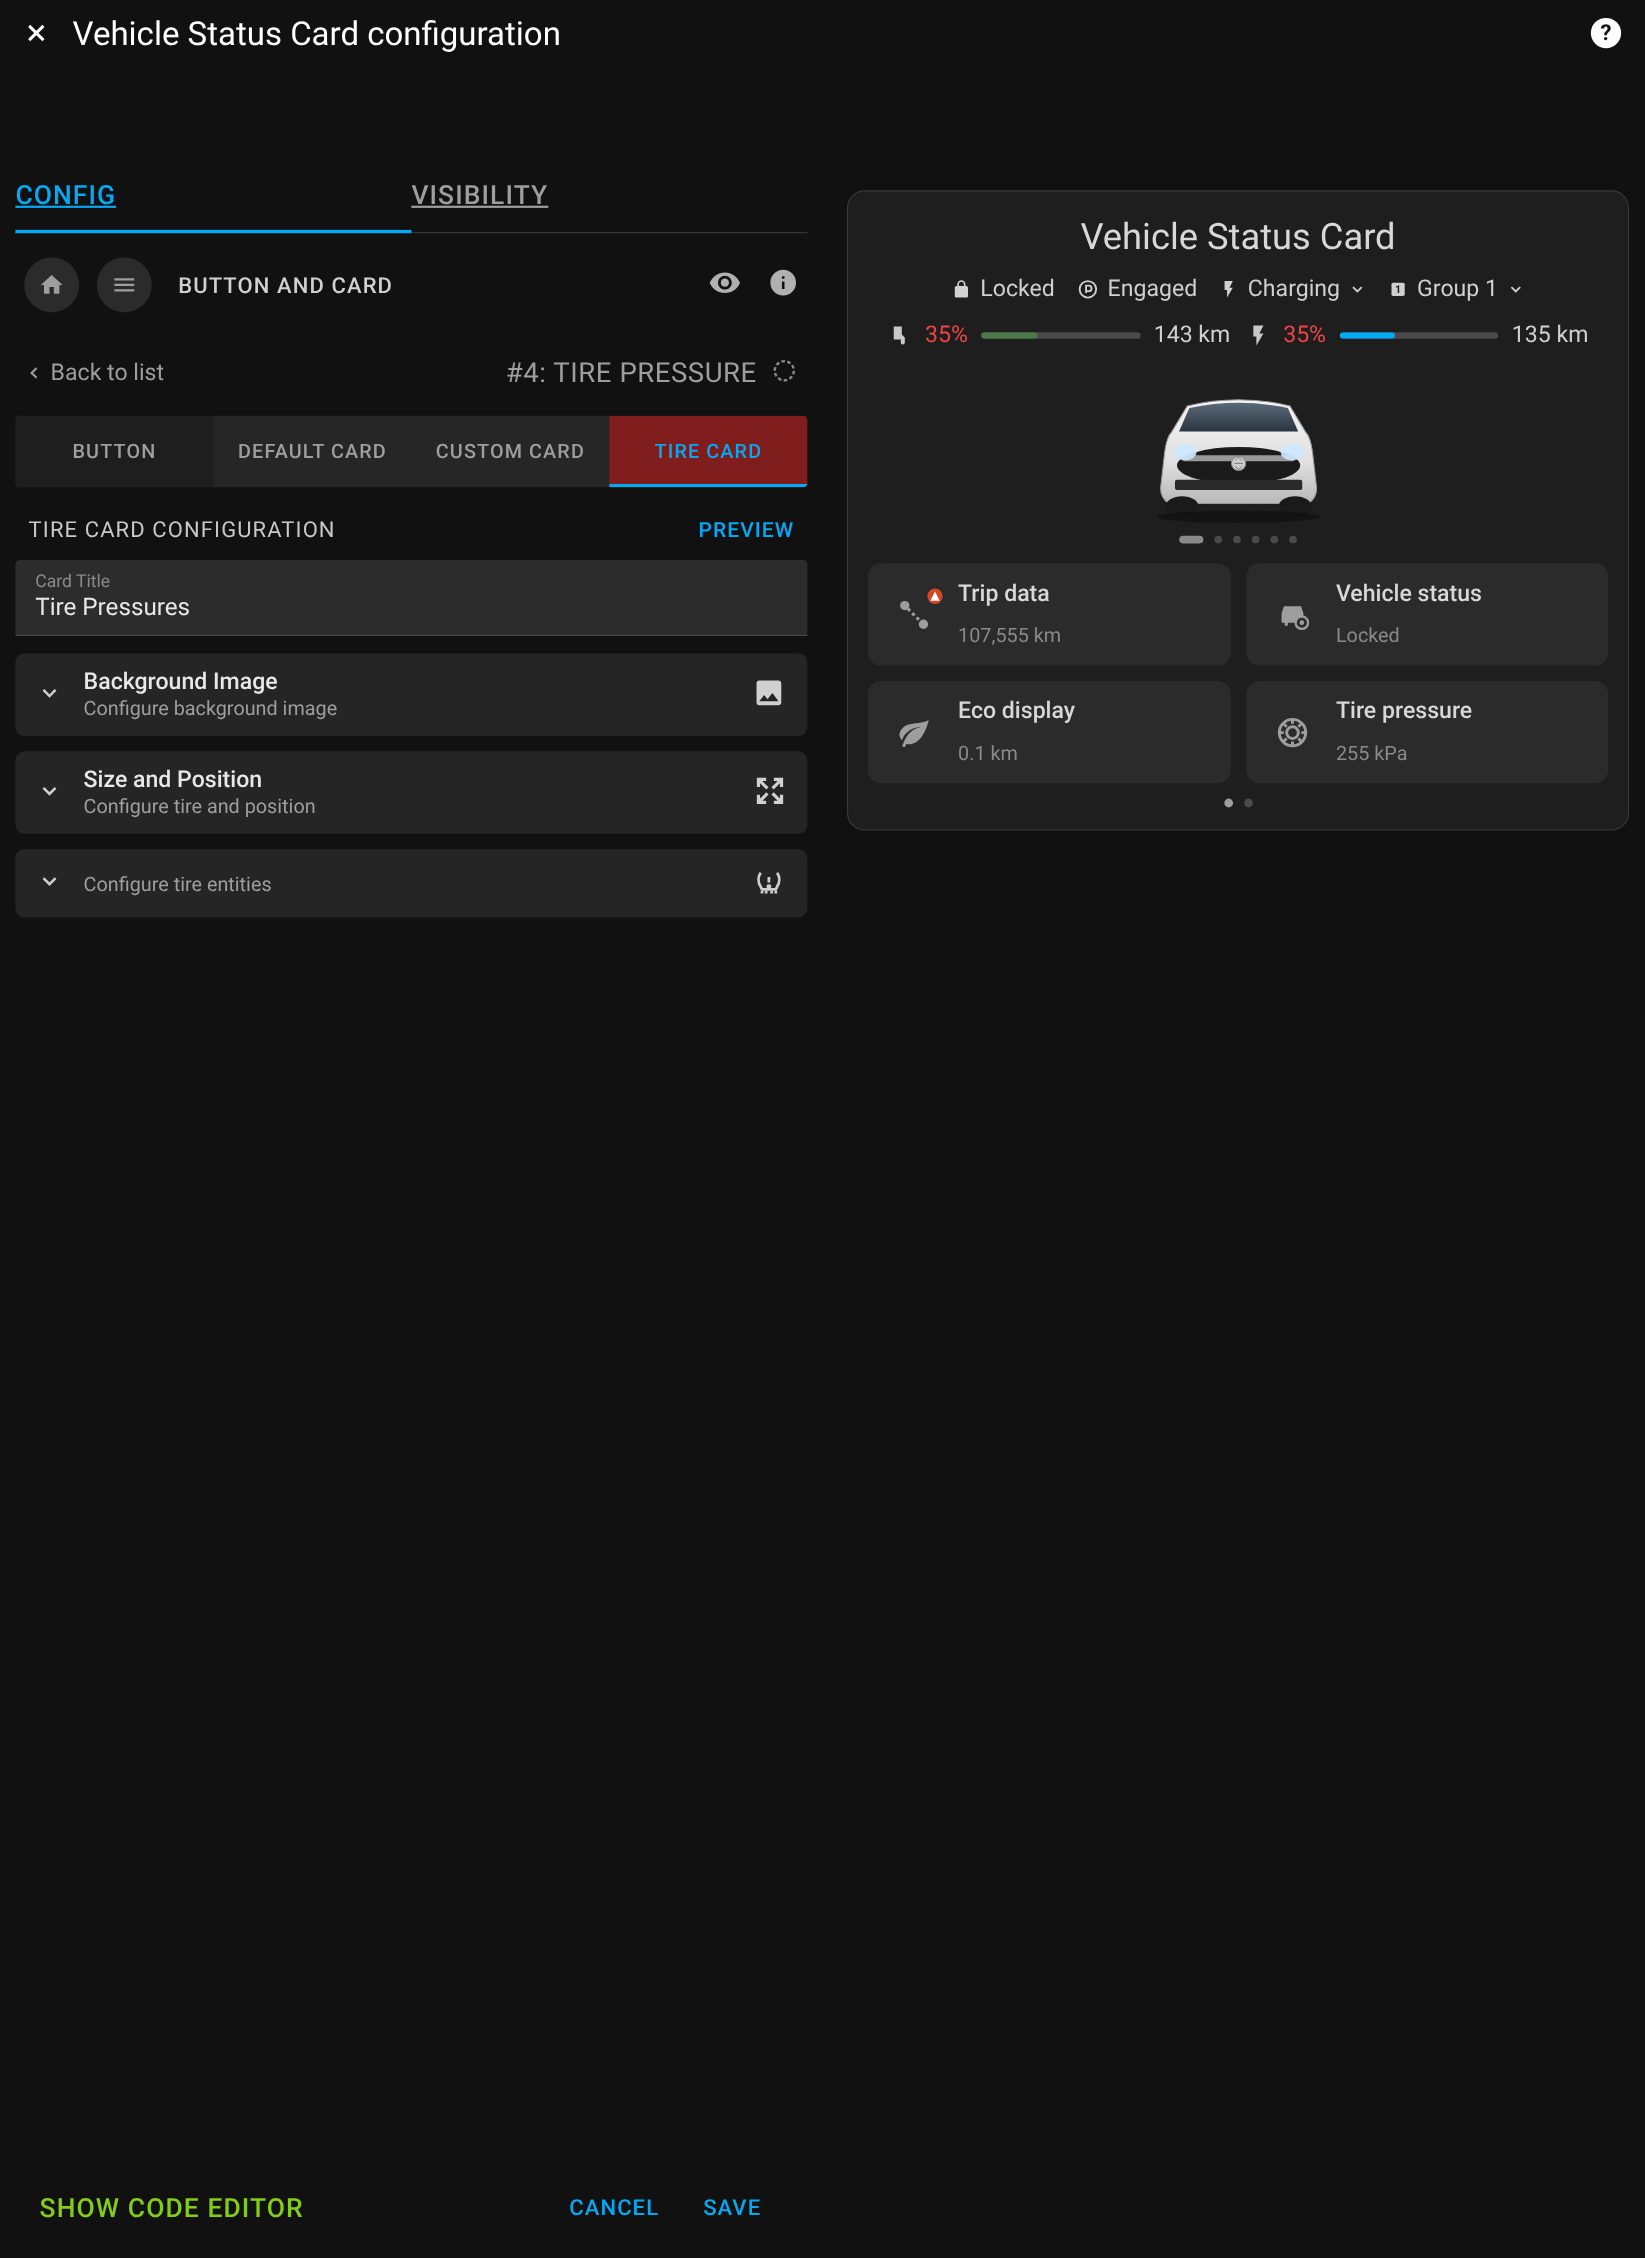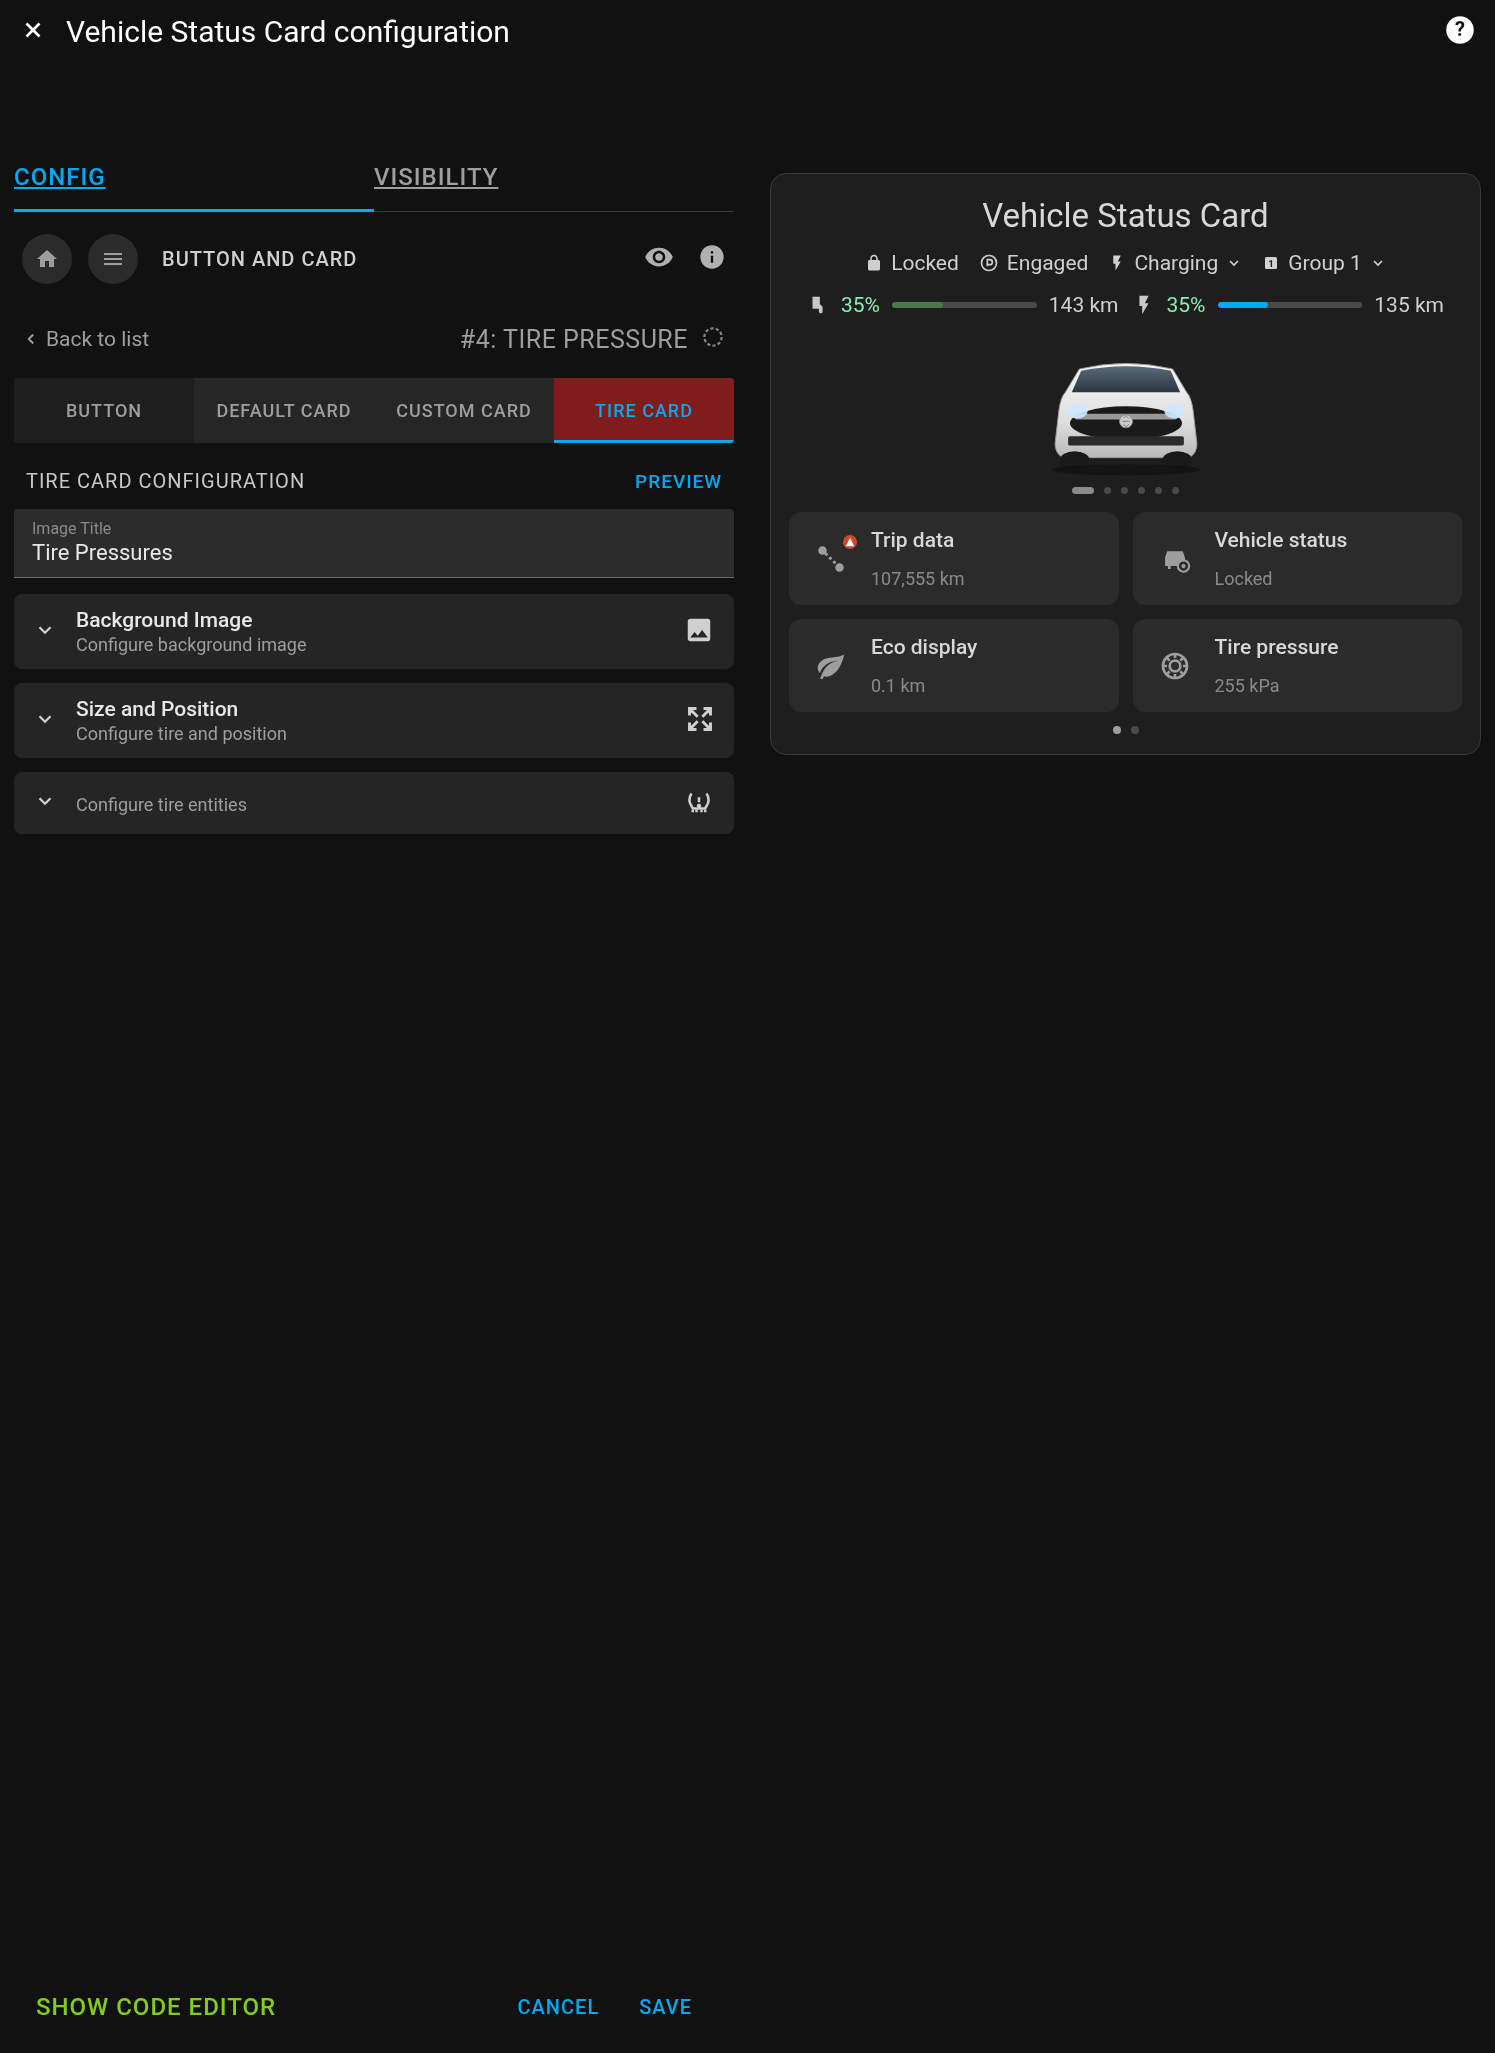--- a/index.html
+++ b/index.html
@@ -61,21 +61,21 @@
 
 
 .preview-card { background: #1e1e1e; border: 1px solid #3a3a3a; border-radius: 16px; padding: 22px 18px 20px 18px; }
 .preview-title { text-align: center; font-size: 33px; color: #d8d8d8; font-weight: 400; margin-bottom: 16px; }
 .status-row { display: flex; justify-content: center; gap: 20px; align-items: center; margin-bottom: 18px; flex-wrap: wrap; }
 .status-chip { display: flex; align-items: center; gap: 8px; font-size: 21px; color: #d0d0d0; cursor: pointer; }
 .status-chip svg { flex-shrink: 0; }
 
 .range-row { display: flex; align-items: center; gap: 14px; padding: 0 18px; margin-bottom: 10px; }
 .range-half { display: flex; align-items: center; gap: 12px; flex: 1; }
-.range-pct { font-size: 21px; color: #86efac; }
+.range-pct { font-size: 21px; color: #ef4444; }
 .range-bar { flex: 1; height: 6px; background: #4a4a4a; border-radius: 3px; position: relative; overflow: hidden; }
 .range-fill { position: absolute; left: 0; top: 0; bottom: 0; border-radius: 3px; }
 .range-fill.green { background: #4a7a4a; }
 .range-fill.blue { background: #03a9f4; }
 .range-dist { font-size: 21px; color: #d0d0d0; white-space: nowrap; }
 
 .car-area { display: flex; justify-content: center; padding: 14px 0 6px 0; }
 .car-svg { width: 210px; height: 140px; }
 
 .dots { display: flex; justify-content: center; gap: 10px; margin-bottom: 18px; }
@@ -170,21 +170,21 @@
         <div class="sub-tab">CUSTOM CARD</div>
         <div class="sub-tab active">TIRE CARD</div>
       </div>
 
       <div class="section-header">
         <div class="section-title">TIRE CARD CONFIGURATION</div>
         <div class="preview-link">PREVIEW</div>
       </div>
 
       <div class="text-field">
-        <div class="text-field-label">Image Title</div>
+        <div class="text-field-label">Card Title</div>
         <input class="text-field-value" value="Tire Pressures" style="">
       </div>
 
       <div class="expand-row">
         <div class="expand-chevron">
           <svg width="22" height="22" viewBox="0 0 24 24" fill="none" stroke="currentColor" stroke-width="2.5">
               <path d="M6 9l6 6 6-6"></path>
             </svg>
         </div>
         <div class="expand-texts">

